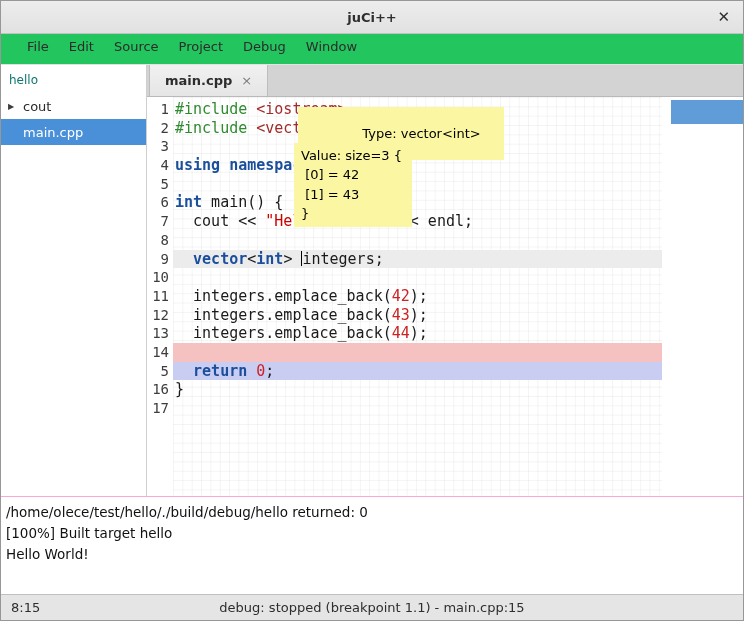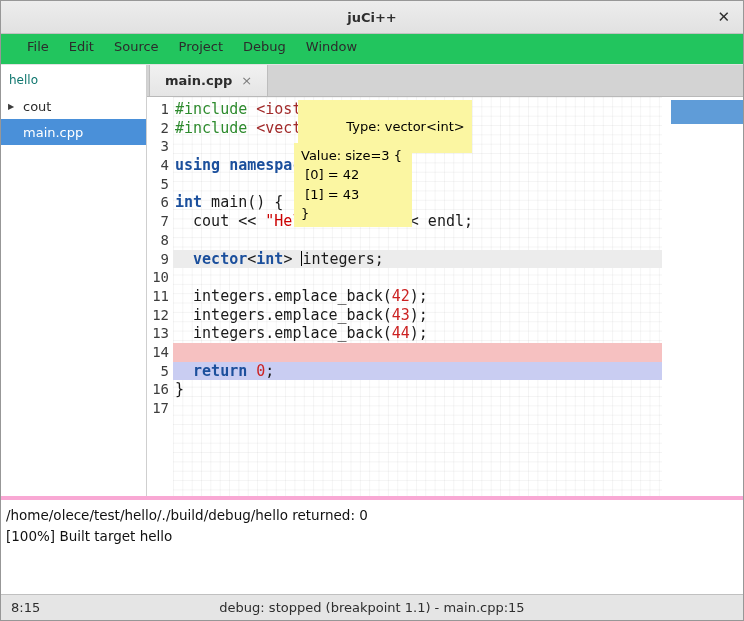--- a/index.html
+++ b/index.html
@@ -41,25 +41,25 @@
   .seg-inc{color:#a22b2b;}
   .seg-kw{color:#1b4f9c;font-weight:bold;}
   .seg-str{color:#cc0000;}
   .seg-num{color:#cc2222;}
   .caret{display:inline-block;width:1px;height:15px;background:#000;vertical-align:-2px;}
 
   .minimap{position:absolute;right:0;top:0;bottom:0;width:81px;background:#fff;}
   .thumb{position:absolute;top:3px;left:9px;right:0;height:24px;background:var(--minimap-thumb,#5f9cd8);}
 
   .tooltip{position:absolute;background:var(--tooltip-yellow,#fbf6a2);font-size:13px;color:#000;z-index:5;}
-  .tip1{left:151px;top:3px;padding:4px 7px;white-space:pre;}
+  .tip1{left:151px;top:10px;padding:4px 23px;white-space:pre;}
   .tip2{left:147px;top:46px;min-width:118px;padding:3px 7px;}
   .tip-line{line-height:19.4px;white-space:pre;}
 
-  .terminal{flex:0 0 98px;background:#fff;border-top:4px solid #f9a8d4;padding:5px 5px;font-size:13.5px;line-height:21px;color:#111;overflow:hidden;}
+  .terminal{flex:0 0 98px;background:#fff;border-top:1px solid #f9a8d4;padding:5px 5px;font-size:13.5px;line-height:21px;color:#111;overflow:hidden;}
   .term-line{white-space:pre;}
 
   .statusbar{flex:0 0 26px;background:#e5e5e5;border-top:1px solid #c0c0c0;position:relative;display:flex;align-items:center;font-size:13px;color:#2e2e2e;padding-left:10px;}
   .statusbar .center{position:absolute;left:0;right:0;text-align:center;}
   .statusbar .pos{position:relative;z-index:2;}
 </style>
 </head>
 <body>
 
 <div class="window">
@@ -132,20 +132,21 @@
             <div class="tip-line"> [1] = 43</div>
             <div class="tip-line">}</div>
           </div>
       </div>
     </div>
   </div>
 
   <div class="terminal">
       <div class="term-line">/home/olece/test/hello/./build/debug/hello returned: 0</div>
       <div class="term-line">[100%] Built target hello</div>
+      <div class="term-line">Hello World!</div>
     </div>
 
   <div class="statusbar">
     <span class="center">debug: stopped (breakpoint 1.1) - main.cpp:15</span>
     <span class="pos">8:15</span>
   </div>
 
 </div>
 
 </body></html>

